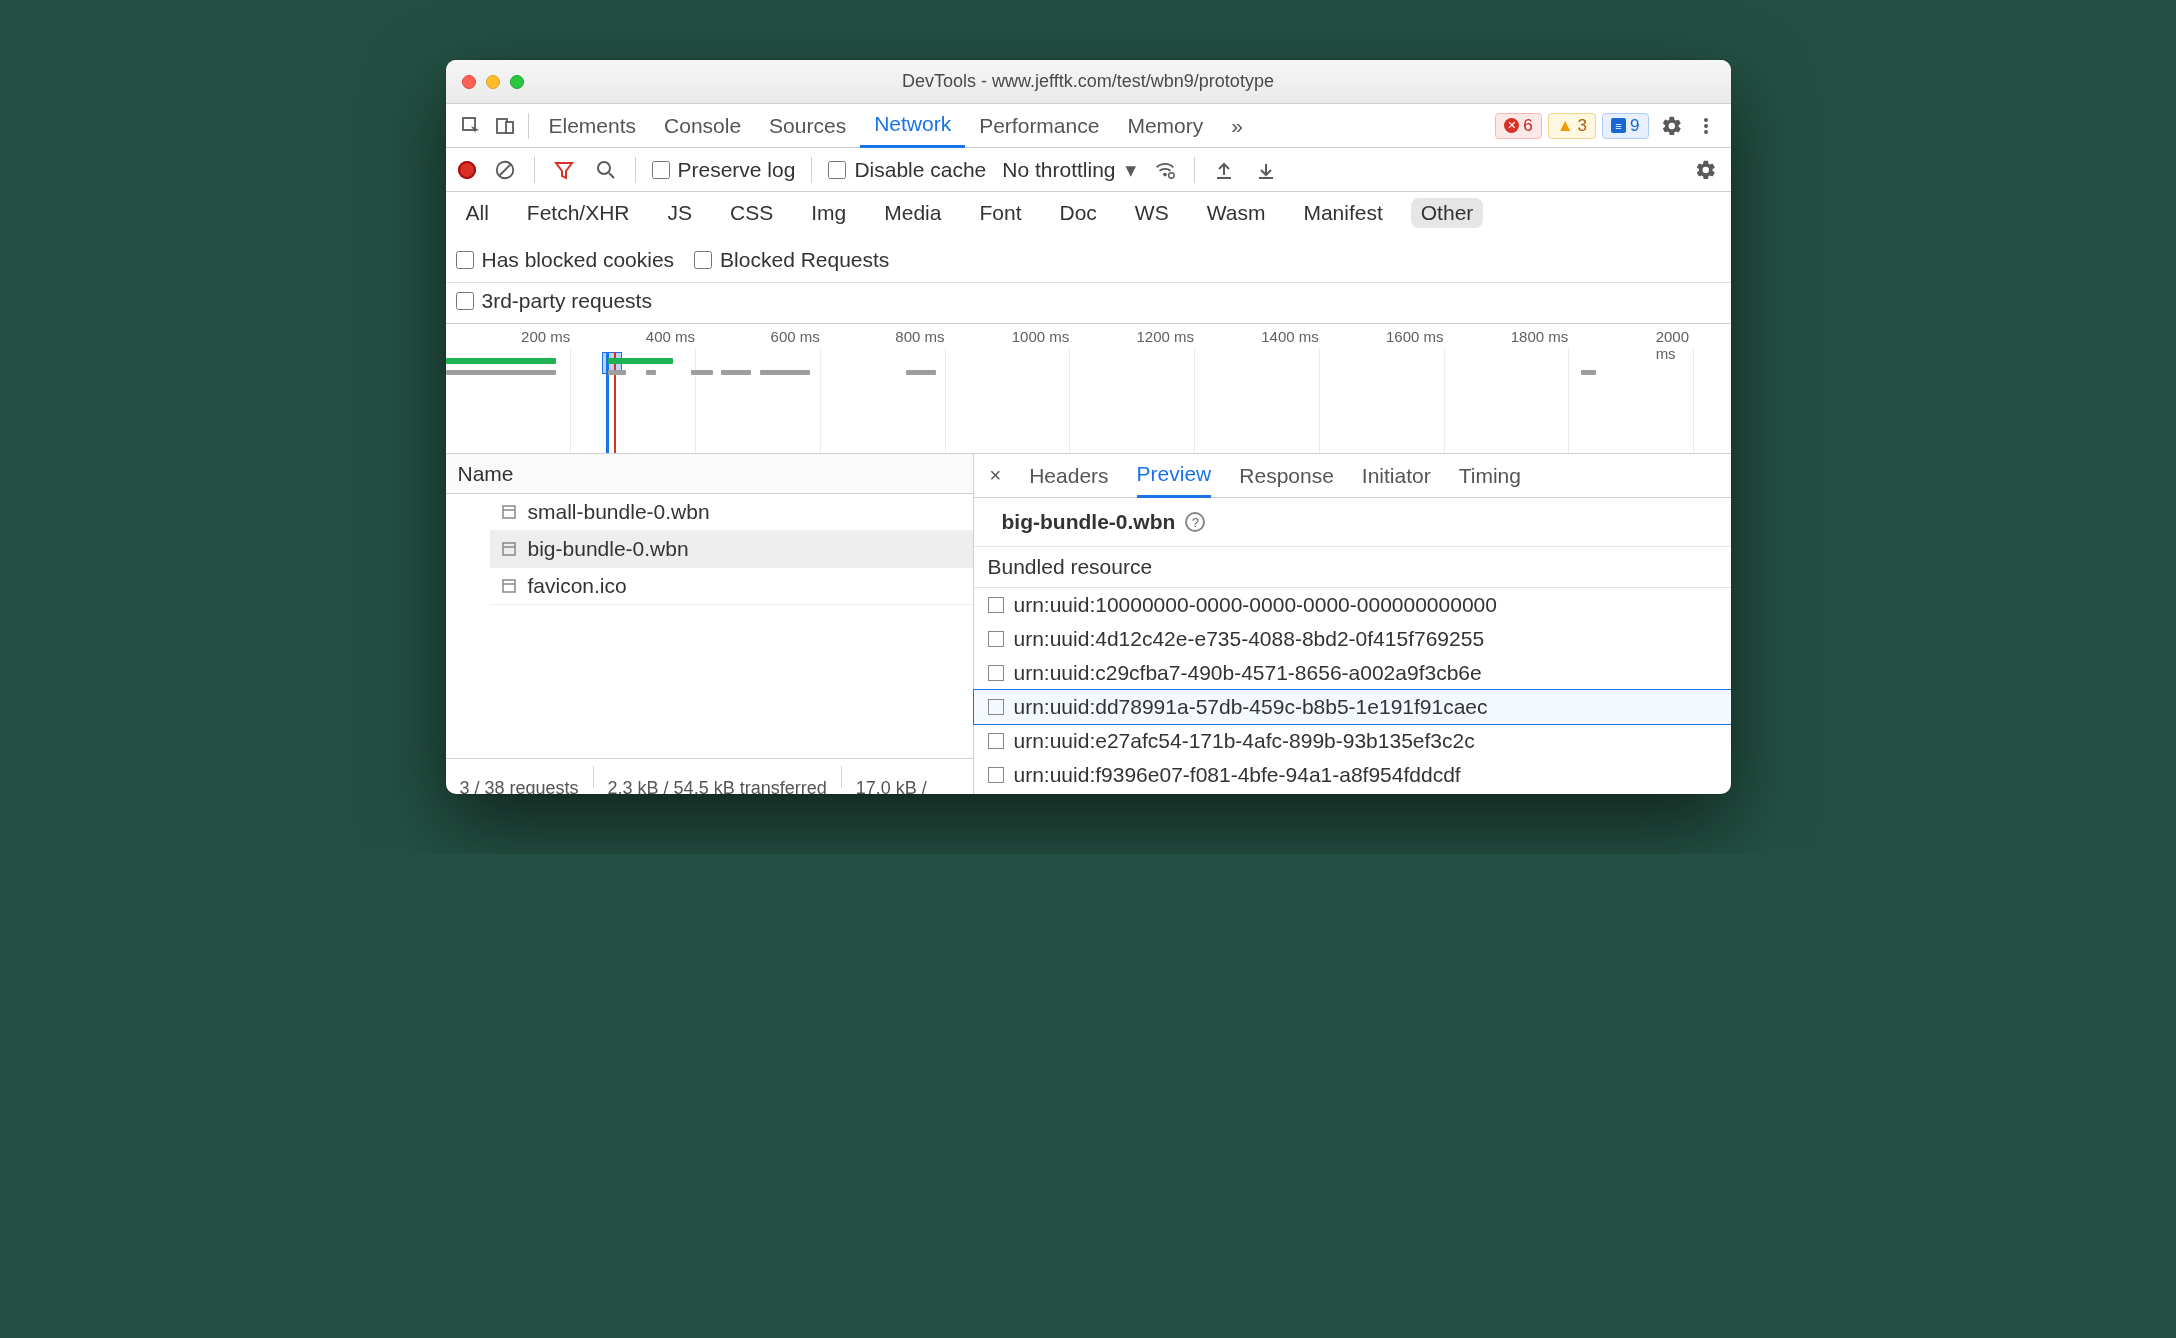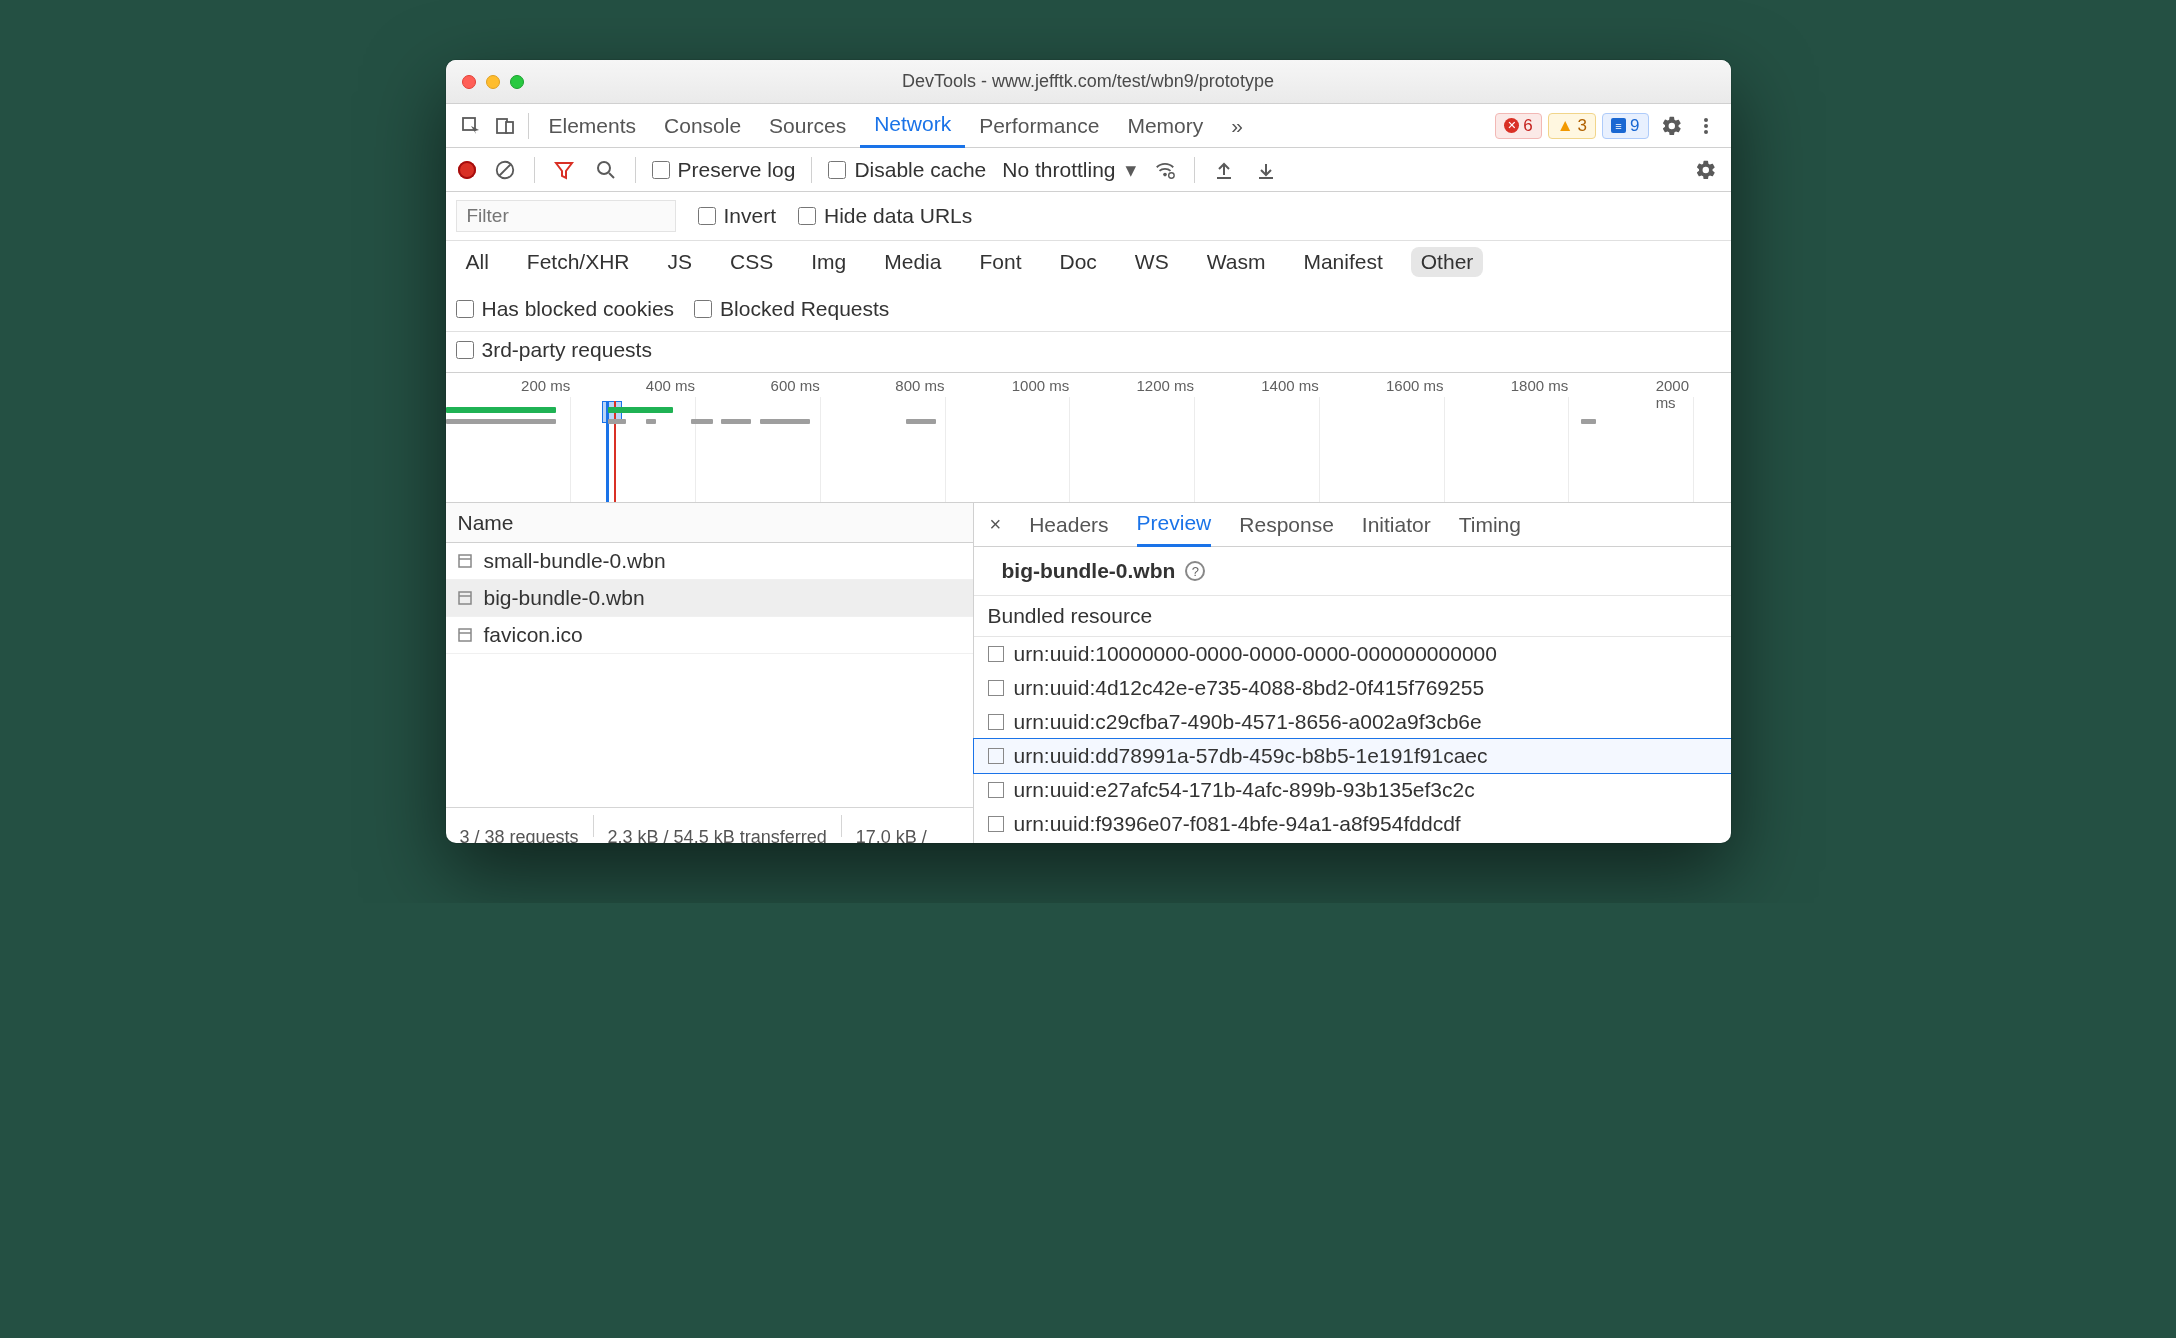--- a/index.html
+++ b/index.html
@@ -104,21 +104,21 @@
   .bar { position:absolute; height:6px; top:0; background:#1fb254; border-radius:1px;}
   .bar.gray { background:#9e9e9e; top:12px; height:5px;}
   .marker-blue { position:absolute; top:28px; bottom:0; width:3px; background:#1a73e8; }
   .marker-red { position:absolute; top:28px; bottom:0; width:2px; background:#d93025; }
   .sel-box { position:absolute; top:28px; height:22px; background:rgba(26,115,232,0.3); border:1px solid #1a73e8;}
 
   .content { display:flex; height:340px; }
   .left { width:528px; border-right:1px solid #d0d0d0; display:flex; flex-direction:column;}
   .col-header { height:40px; display:flex; align-items:center; padding:0 12px; border-bottom:1px solid #d0d0d0; color:#333; background:#fafafa;}
   .rows { flex:1; overflow:auto;}
-  .row { display:flex; align-items:center; gap:10px; padding:6px 10px; border-bottom:1px solid #f0f0f0; cursor:pointer;}
+  .row { display:flex; align-items:center; gap:10px; padding:6px 10px; border-bottom:1px solid #f0f0f0; cursor:pointer;margin-left:44px;}
   .row.selected { background:#eeeeee; }
   .file-icon { width:18px; height:18px; color:#888; display:flex; align-items:center; justify-content:center;}
   .statusbar { border-top:1px solid #d5d5d5; height:36px; display:flex; align-items:center; gap:0; font-size:18px; color:#555; }
   .statusbar span { padding:0 14px;margin-top:24px; }
   .statusbar .sepv { width:1px; height:22px; background:#d5d5d5;}
 
   .right { flex:1; display:flex; flex-direction:column; }
   .right-tabs { display:flex; align-items:center; height:44px; border-bottom:1px solid #d0d0d0; gap:22px; padding:0 10px;}
   .close-x { color:#555; font-size:20px; cursor:pointer; padding:0 6px;}
   .rtab { color:#555; height:44px; display:flex; align-items:center; cursor:pointer;}
@@ -253,31 +253,20 @@
         </svg>
     </div>
     <div class="spacer"></div>
     <div class="t2-icon">
       <svg width="22" height="22" viewBox="0 0 24 24">
           <path fill="#5a5a5a" d="M19.14,12.94a7,7,0,0,0,.05-.94,7,7,0,0,0-.05-.94l2.11-1.65a.5.5,0,0,0,.12-.64l-2-3.46a.5.5,0,0,0-.61-.22l-2.49,1a7,7,0,0,0-1.63-.94l-.38-2.65A.5.5,0,0,0,13.77,2H9.77a.5.5,0,0,0-.49.42L8.9,5.07a7,7,0,0,0-1.63.94l-2.49-1a.5.5,0,0,0-.61.22l-2,3.46a.5.5,0,0,0,.12.64L4.4,11.06a7,7,0,0,0,0,1.88L2.29,14.59a.5.5,0,0,0-.12.64l2,3.46a.5.5,0,0,0,.61.22l2.49-1a7,7,0,0,0,1.63.94l.38,2.65a.5.5,0,0,0,.49.42h4a.5.5,0,0,0,.49-.42l.38-2.65a7,7,0,0,0,1.63-.94l2.49,1a.5.5,0,0,0,.61-.22l2-3.46a.5.5,0,0,0-.12-.64ZM11.77,15.5A3.5,3.5,0,1,1,15.27,12,3.5,3.5,0,0,1,11.77,15.5Z"></path>
         </svg>
     </div>
   </div>
 
-  <div class="filterrow">
-    <input class="filter-input" placeholder="Filter" style="">
-    <label class="chk">
-        <input type="checkbox" style="">
-        <span>Invert</span>
-      </label>
-    <label class="chk">
-        <input type="checkbox" style="">
-        <span>Hide data URLs</span>
-      </label>
-  </div>
 
   <div class="type-row">
     <div id="type-chips" style="display:flex;gap:18px;align-items:flex-end;">
         <div class="chip">All</div>
         <div class="chip">Fetch/XHR</div>
         <div class="chip">JS</div>
         <div class="chip">CSS</div>
         <div class="chip">Img</div>
         <div class="chip">Media</div>
         <div class="chip">Font</div>

